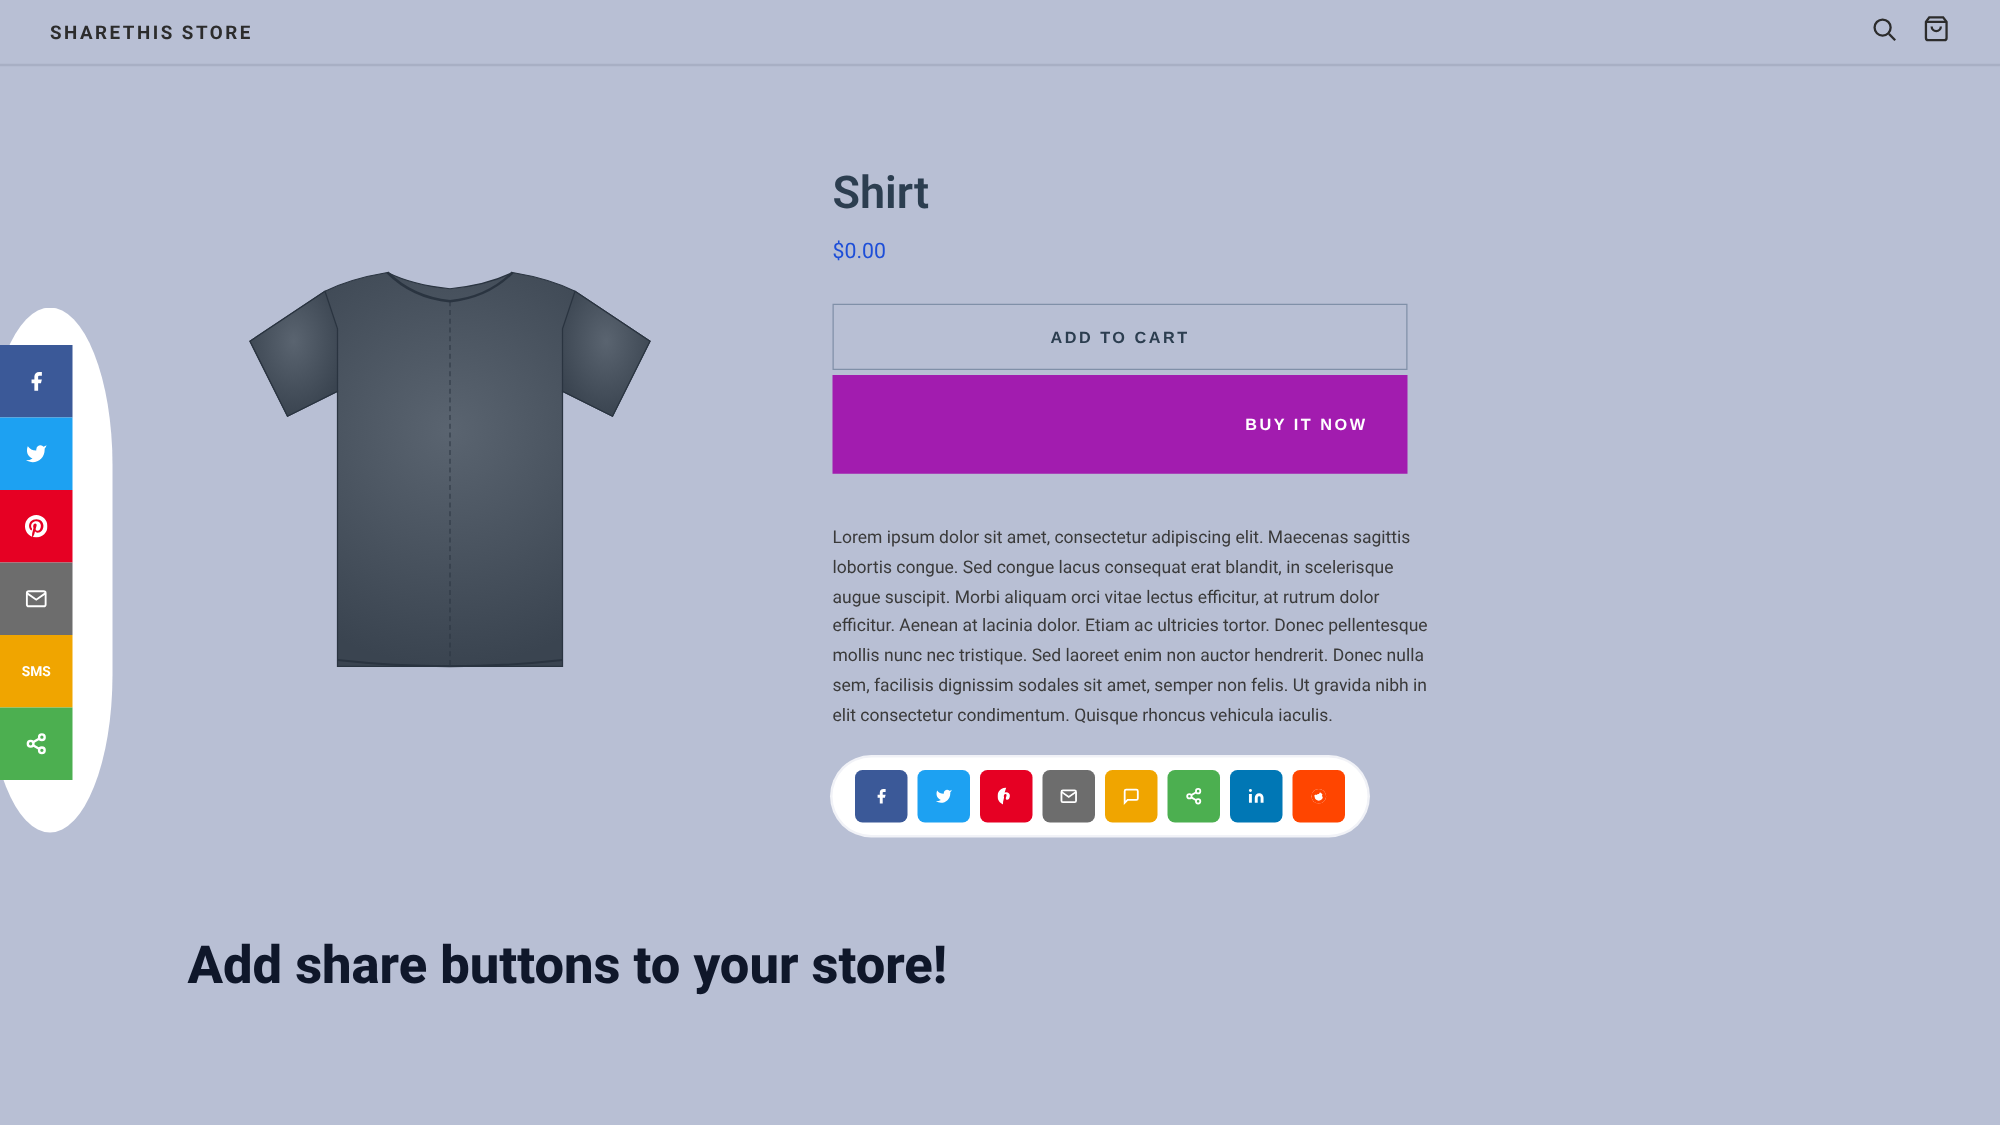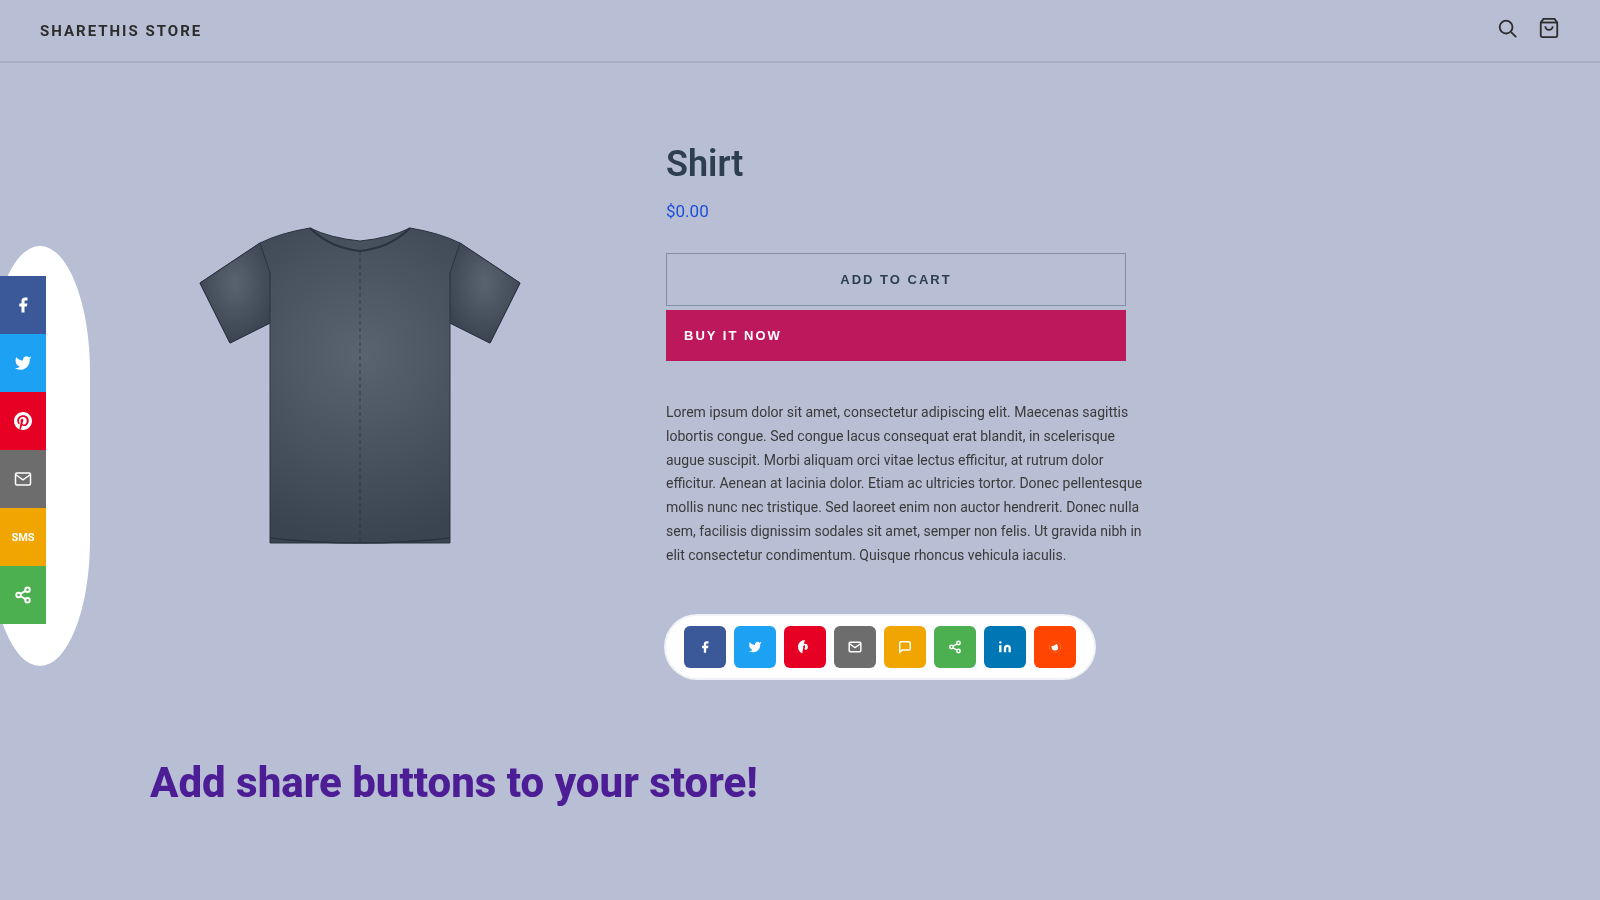--- a/index.html
+++ b/index.html
@@ -13,21 +13,21 @@
     }
 
     
     .header {
       background-color: #b8bfd4;
       border-bottom: 1px solid #a8afc4;
       display: flex;
       align-items: center;
       justify-content: space-between;
       padding: 0 40px;
-      height: 62px;
+      height: 52px;
     }
     .header-logo {
       font-size: 15px;
       font-weight: 700;
       letter-spacing: 2px;
       color: #2c2c2c;
     }
     .header-icons {
       display: flex;
       align-items: center;
@@ -54,21 +54,21 @@
       width: 100px;
       height: 420px;
       background: white;
       border-radius: 50% 50% 50% 50% / 30% 30% 30% 30%;
       z-index: -1;
     }
     .side-btn {
       display: flex;
       align-items: center;
       justify-content: center;
-      width: 46px;
+      width: 58px;
       height: 58px;
       cursor: pointer;
       color: white;
       font-size: 18px;
       font-weight: bold;
       position: relative;
       z-index: 1;
     }
     .side-btn.facebook { background-color: #3b5998; }
     .side-btn.twitter { background-color: #1da1f2; }
@@ -124,38 +124,38 @@
       font-size: 13px;
       font-weight: 700;
       letter-spacing: 2px;
       cursor: pointer;
       text-align: center;
       margin-bottom: 4px;
     }
     .buy-now-btn {
       display: block;
       width: 460px;
-      padding: 18px;
+      padding: 32px;
       border: none;
-      background: #be185d;
+      background: #a21caf;
       color: white;
       font-size: 13px;
       font-weight: 700;
       letter-spacing: 2px;
       cursor: pointer;
-      text-align: left;
+      text-align: right;
       margin-bottom: 40px;
     }
 
     .product-description {
       font-size: 14px;
       line-height: 1.7;
       color: #3a3a3a;
       max-width: 480px;
-      margin-bottom: 48px;
+      margin-bottom: 20px;
     }
 
     
     .share-row {
       display: flex;
       align-items: center;
       gap: 0;
       background: white;
       border-radius: 40px;
       padding: 10px 18px;
@@ -185,21 +185,21 @@
     .share-pill-btn.li { background: #0077b5; }
     .share-pill-btn.re { background: #ff4500; }
 
     
     .bottom-banner {
       padding: 40px 80px 40px 150px;
     }
     .bottom-banner-text {
       font-size: 42px;
       font-weight: 800;
-      color: #4c1d95;
+      color: #0f172a;
     }
 
     
     .header-divider {
       height: 1px;
       background: #a8afc4;
     }
   </style>
 </head>
 <body>

